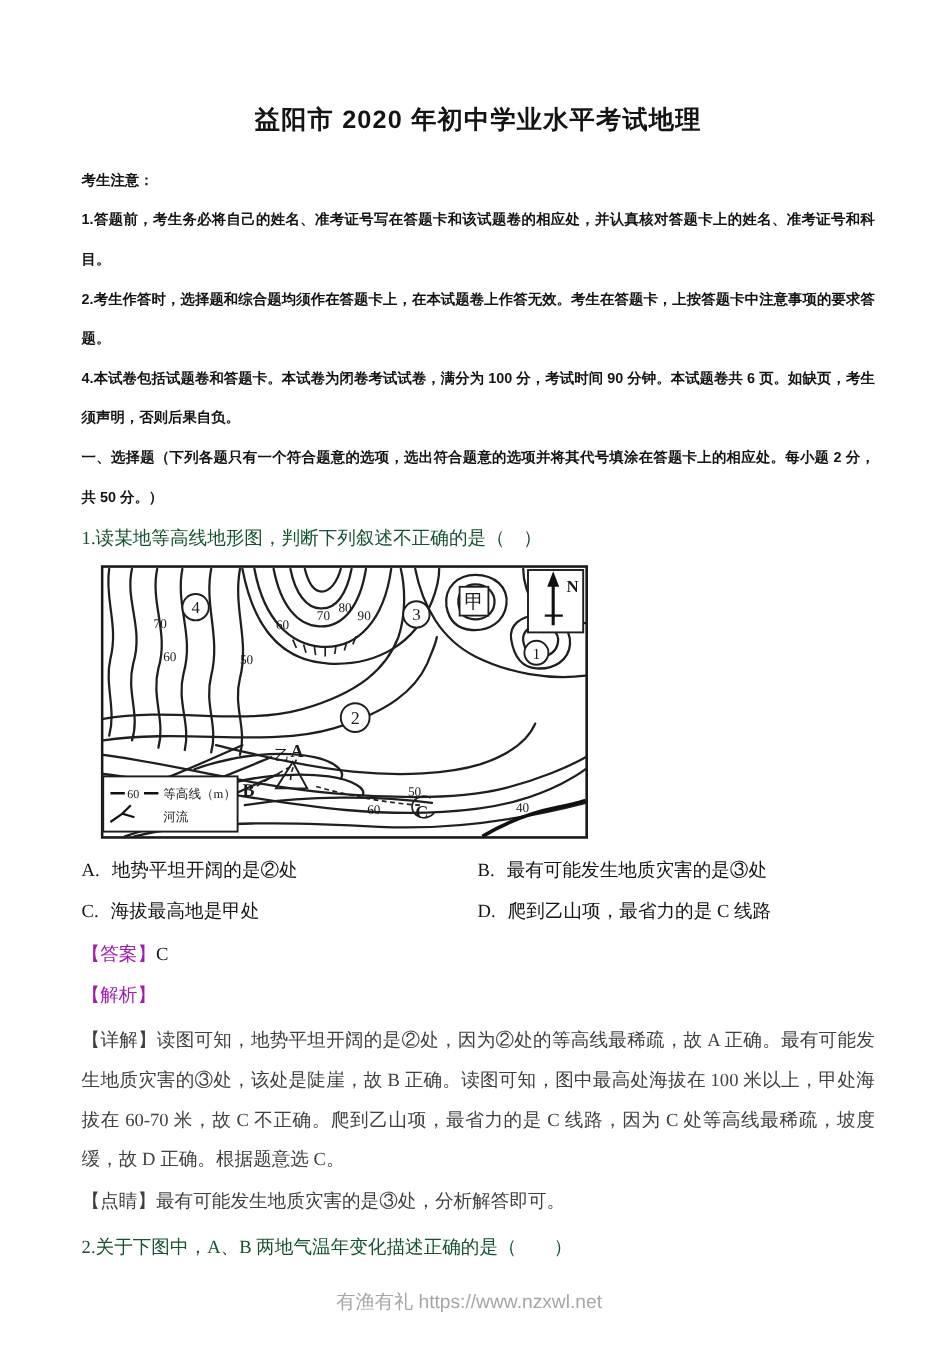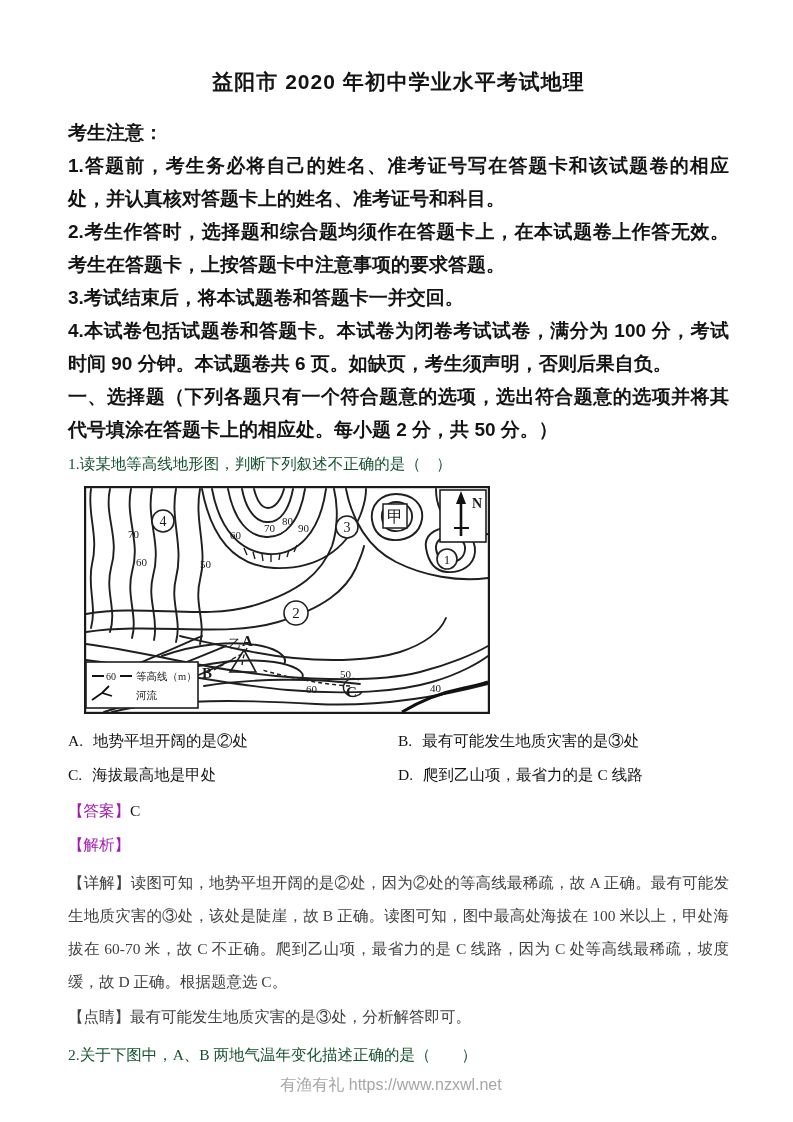--- a/index.html
+++ b/index.html
@@ -1,26 +1,26 @@
 <!DOCTYPE html>
 <html><head>
 <meta charset="utf-8">
 <style>
   html,body { margin:0; padding:0; }
   body {
     width:793px; height:1122px; background:#ffffff; position:relative;
     font-family:"Liberation Sans", sans-serif; color:#141414; overflow:hidden;
   }
-  .content { padding:68px 64px 0 68px; }
+  .content { padding:86px 64px 0 68px; }
   .doc-title {
     text-align:center; font-size:21px; font-weight:bold; margin:0 0 20px 0;
     letter-spacing:1px;
   }
   .bold-par {
-    font-size:19px; font-weight:bold; line-height:33px; margin:0;
+    font-size:12px; font-weight:bold; line-height:33px; margin:0;
     text-align:justify;
   }
   .q-stem {
     font-family:"Liberation Serif", serif; font-size:15.5px; font-weight:normal;
     line-height:32px; margin:2px 0 0 0; color:#14532d;
   }
   .map-figure { margin:6px 0 8px 16px; width:406px; }
   .map-figure svg { display:block; }
   .options { margin-top:10px; font-family:Liberation Serif, serif; font-size:15.5px; }
   .opt-row { display:grid; grid-template-columns:330px auto; line-height:34px; }
@@ -42,21 +42,20 @@
 </head>
 <body>
 
 <div class="content">
 
   <h1 class="doc-title">益阳市 2020 年初中学业水平考试地理</h1>
 
   <p class="bold-par">考生注意：</p>
   <p class="bold-par">1.答题前，考生务必将自己的姓名、准考证号写在答题卡和该试题卷的相应处，并认真核对答题卡上的姓名、准考证号和科目。</p>
   <p class="bold-par">2.考生作答时，选择题和综合题均须作在答题卡上，在本试题卷上作答无效。考生在答题卡，上按答题卡中注意事项的要求答题。</p>
-  <p class="bold-par">3.考试结束后，将本试题卷和答题卡一并交回。</p>
   <p class="bold-par">4.本试卷包括试题卷和答题卡。本试卷为闭卷考试试卷，满分为 100 分，考试时间 90 分钟。本试题卷共 6 页。如缺页，考生须声明，否则后果自负。</p>
 
   <p class="bold-par">一、选择题（下列各题只有一个符合题意的选项，选出符合题意的选项并将其代号填涂在答题卡上的相应处。每小题 2 分，共 50 分。）</p>
 
   <p class="q-stem">1.读某地等高线地形图，判断下列叙述不正确的是（　）</p>
 
   <div class="map-figure">
     <svg width="406" height="228" viewBox="0 0 406 228" xmlns="http://www.w3.org/2000/svg">
 
       <rect x="1" y="1" width="404" height="226" fill="#ffffff" stroke="#1a1a1a" stroke-width="2.4"></rect>

